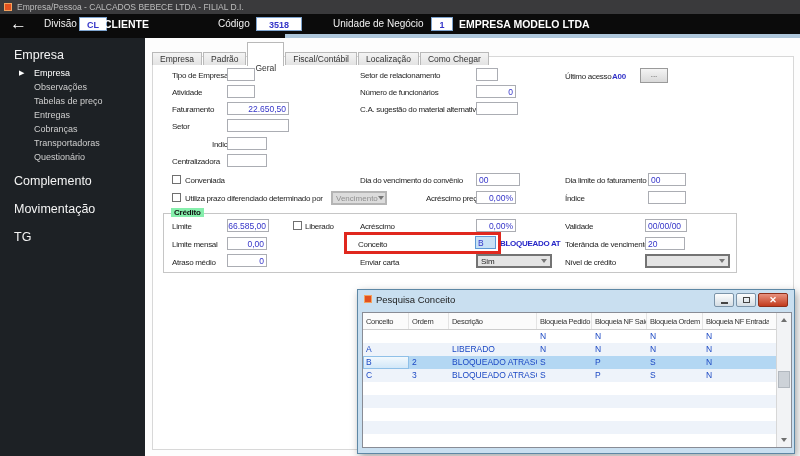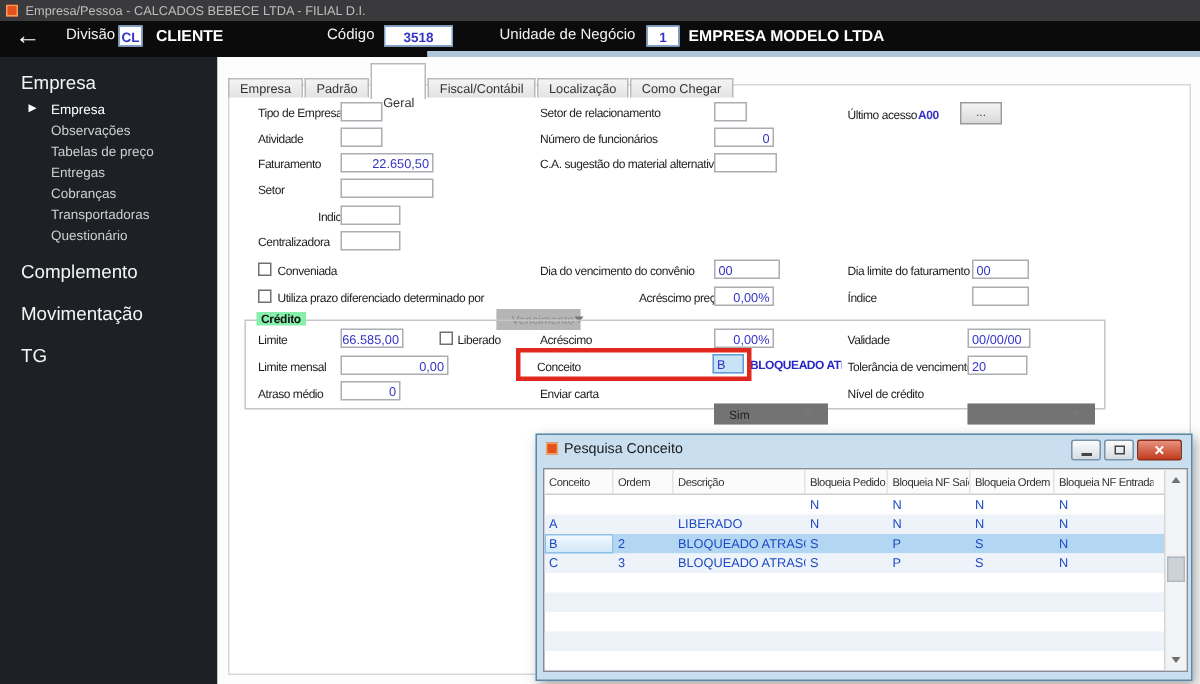--- a/index.html
+++ b/index.html
@@ -36,22 +36,22 @@
        height:13px;box-sizing:border-box;line-height:9px;}
   .tab.active{background:#fff;height:15px;position:relative;z-index:2;font-weight:normal;
        padding-top:21px;margin-bottom:-1px;}
   .tabpage{left:7px;top:18px;width:642px;height:394px;background:#ffffff;
        border:1px solid #d8d8d8;box-sizing:border-box;}
   .lb{font-size:8px;letter-spacing:-0.3px;color:#1e1e1e;white-space:nowrap;line-height:9px;}
   .tb{background:#fff;border:1px solid #abadb3;font-size:8.5px;color:#3434c8;
       padding:0 2px;display:flex;align-items:center;height:13px;box-sizing:border-box;
       white-space:nowrap;overflow:hidden;}
   .tb.num{justify-content:flex-end;}
-  .dd{background:#e4e4e4;border:7px solid #737373;font-size:8px;color:#1e1e1e;
-      display:flex;align-items:center;height:14px;box-sizing:border-box;padding:0 3px;margin-top:15px;}
+  .dd{background:#e4e4e4;border:2px solid #737373;font-size:8px;color:#1e1e1e;
+      display:flex;align-items:center;height:14px;box-sizing:border-box;padding:0 3px;}
   .dd.disabled{background:#dcdcdc;color:#8f8f8f;border-color:#b5b5b5;}
   .dd .caret{margin-left:auto;width:0;height:0;border-left:3px solid transparent;
       border-right:3px solid transparent;border-top:4px solid #777;}
   .chk{width:9px;height:9px;background:#fff;border:1px solid #707070;box-sizing:border-box;}
   .btn{background:linear-gradient(#f4f4f4,#d9d9d9);border:1px solid #9a9a9a;color:#444;
        font-size:8px;text-align:center;line-height:11px;}
   .groupbox{border:1px solid #c6c6c6;}
   .grouplegend{font-size:8px;font-weight:bold;letter-spacing:-0.2px;color:#111;
        background:#86efac;padding:0 3px;line-height:9px;}
   .redbox{border:3px solid #e0281e;box-sizing:border-box;z-index:5;pointer-events:none;}
@@ -103,21 +103,21 @@
 <body>
 
 <div class="abs titlebar">
   <div class="abs appicon"></div>
   <div class="abs ttl">Empresa/Pessoa - CALCADOS BEBECE LTDA - FILIAL D.I.</div>
 </div>
 
 <div class="abs topbar">
   <div class="abs backarrow">←</div>
   <div class="abs hlbl" style="left:44px;">Divisão</div>
-  <div class="abs hbox" style="left:79px;width:16px;">CL</div>
+  <div class="abs hbox" style="left:79px;width:28px;">CL</div>
   <div class="abs hval" style="left:104px;">CLIENTE</div>
   <div class="abs hlbl" style="left:218px;">Código</div>
   <div class="abs hbox" style="left:256px;width:46px;">3518</div>
   <div class="abs hlbl" style="left:333px;">Unidade de Negócio</div>
   <div class="abs hbox" style="left:431px;width:22px;">1</div>
   <div class="abs hval" style="left:459px;">EMPRESA MODELO LTDA</div>
 </div>
 <div class="abs topbar-ext"></div>
 <div class="abs topbar-strip"></div>
 
@@ -225,21 +225,21 @@
   <div class="abs lb" style="left:27px;top:184px;">Limite</div>
   <div class="abs tb num" style="left:82px;top:181px;width:42px;">666.585,00</div>
   <div class="abs chk" style="left:148px;top:183px;"></div>
   <div class="abs lb" style="left:160px;top:184px;">Liberado</div>
   <div class="abs lb" style="left:215px;top:184px;">Acréscimo</div>
   <div class="abs tb num" style="left:331px;top:181px;width:40px;">0,00%</div>
   <div class="abs lb" style="left:420px;top:184px;">Validade</div>
   <div class="abs tb" style="left:500px;top:181px;width:42px;">00/00/00</div>
 
   <div class="abs lb" style="left:27px;top:202px;">Limite mensal</div>
-  <div class="abs tb num" style="left:82px;top:199px;width:72px;">0,00</div>
+  <div class="abs tb num" style="left:82px;top:199px;width:40px;">0,00</div>
   <div class="abs lb" style="left:213px;top:202px;">Conceito</div>
   <div class="abs tb" style="left:330px;top:198px;width:21px;background:#c8e2f6;border-color:#5e9ad6;">B</div>
   <div class="abs conceito-desc" style="left:355px;top:201px;width:61px;">BLOQUEADO ATRAS</div>
   <div class="abs redbox" style="left:199px;top:194px;width:157px;height:22px;"></div>
   <div class="abs lb" style="left:420px;top:202px;">Tolerância de vencimento</div>
   <div class="abs tb" style="left:500px;top:199px;width:40px;">20</div>
 
   <div class="abs lb" style="left:27px;top:220px;">Atraso médio</div>
   <div class="abs tb num" style="left:82px;top:216px;width:40px;">0</div>
   <div class="abs lb" style="left:215px;top:220px;">Enviar carta</div>

